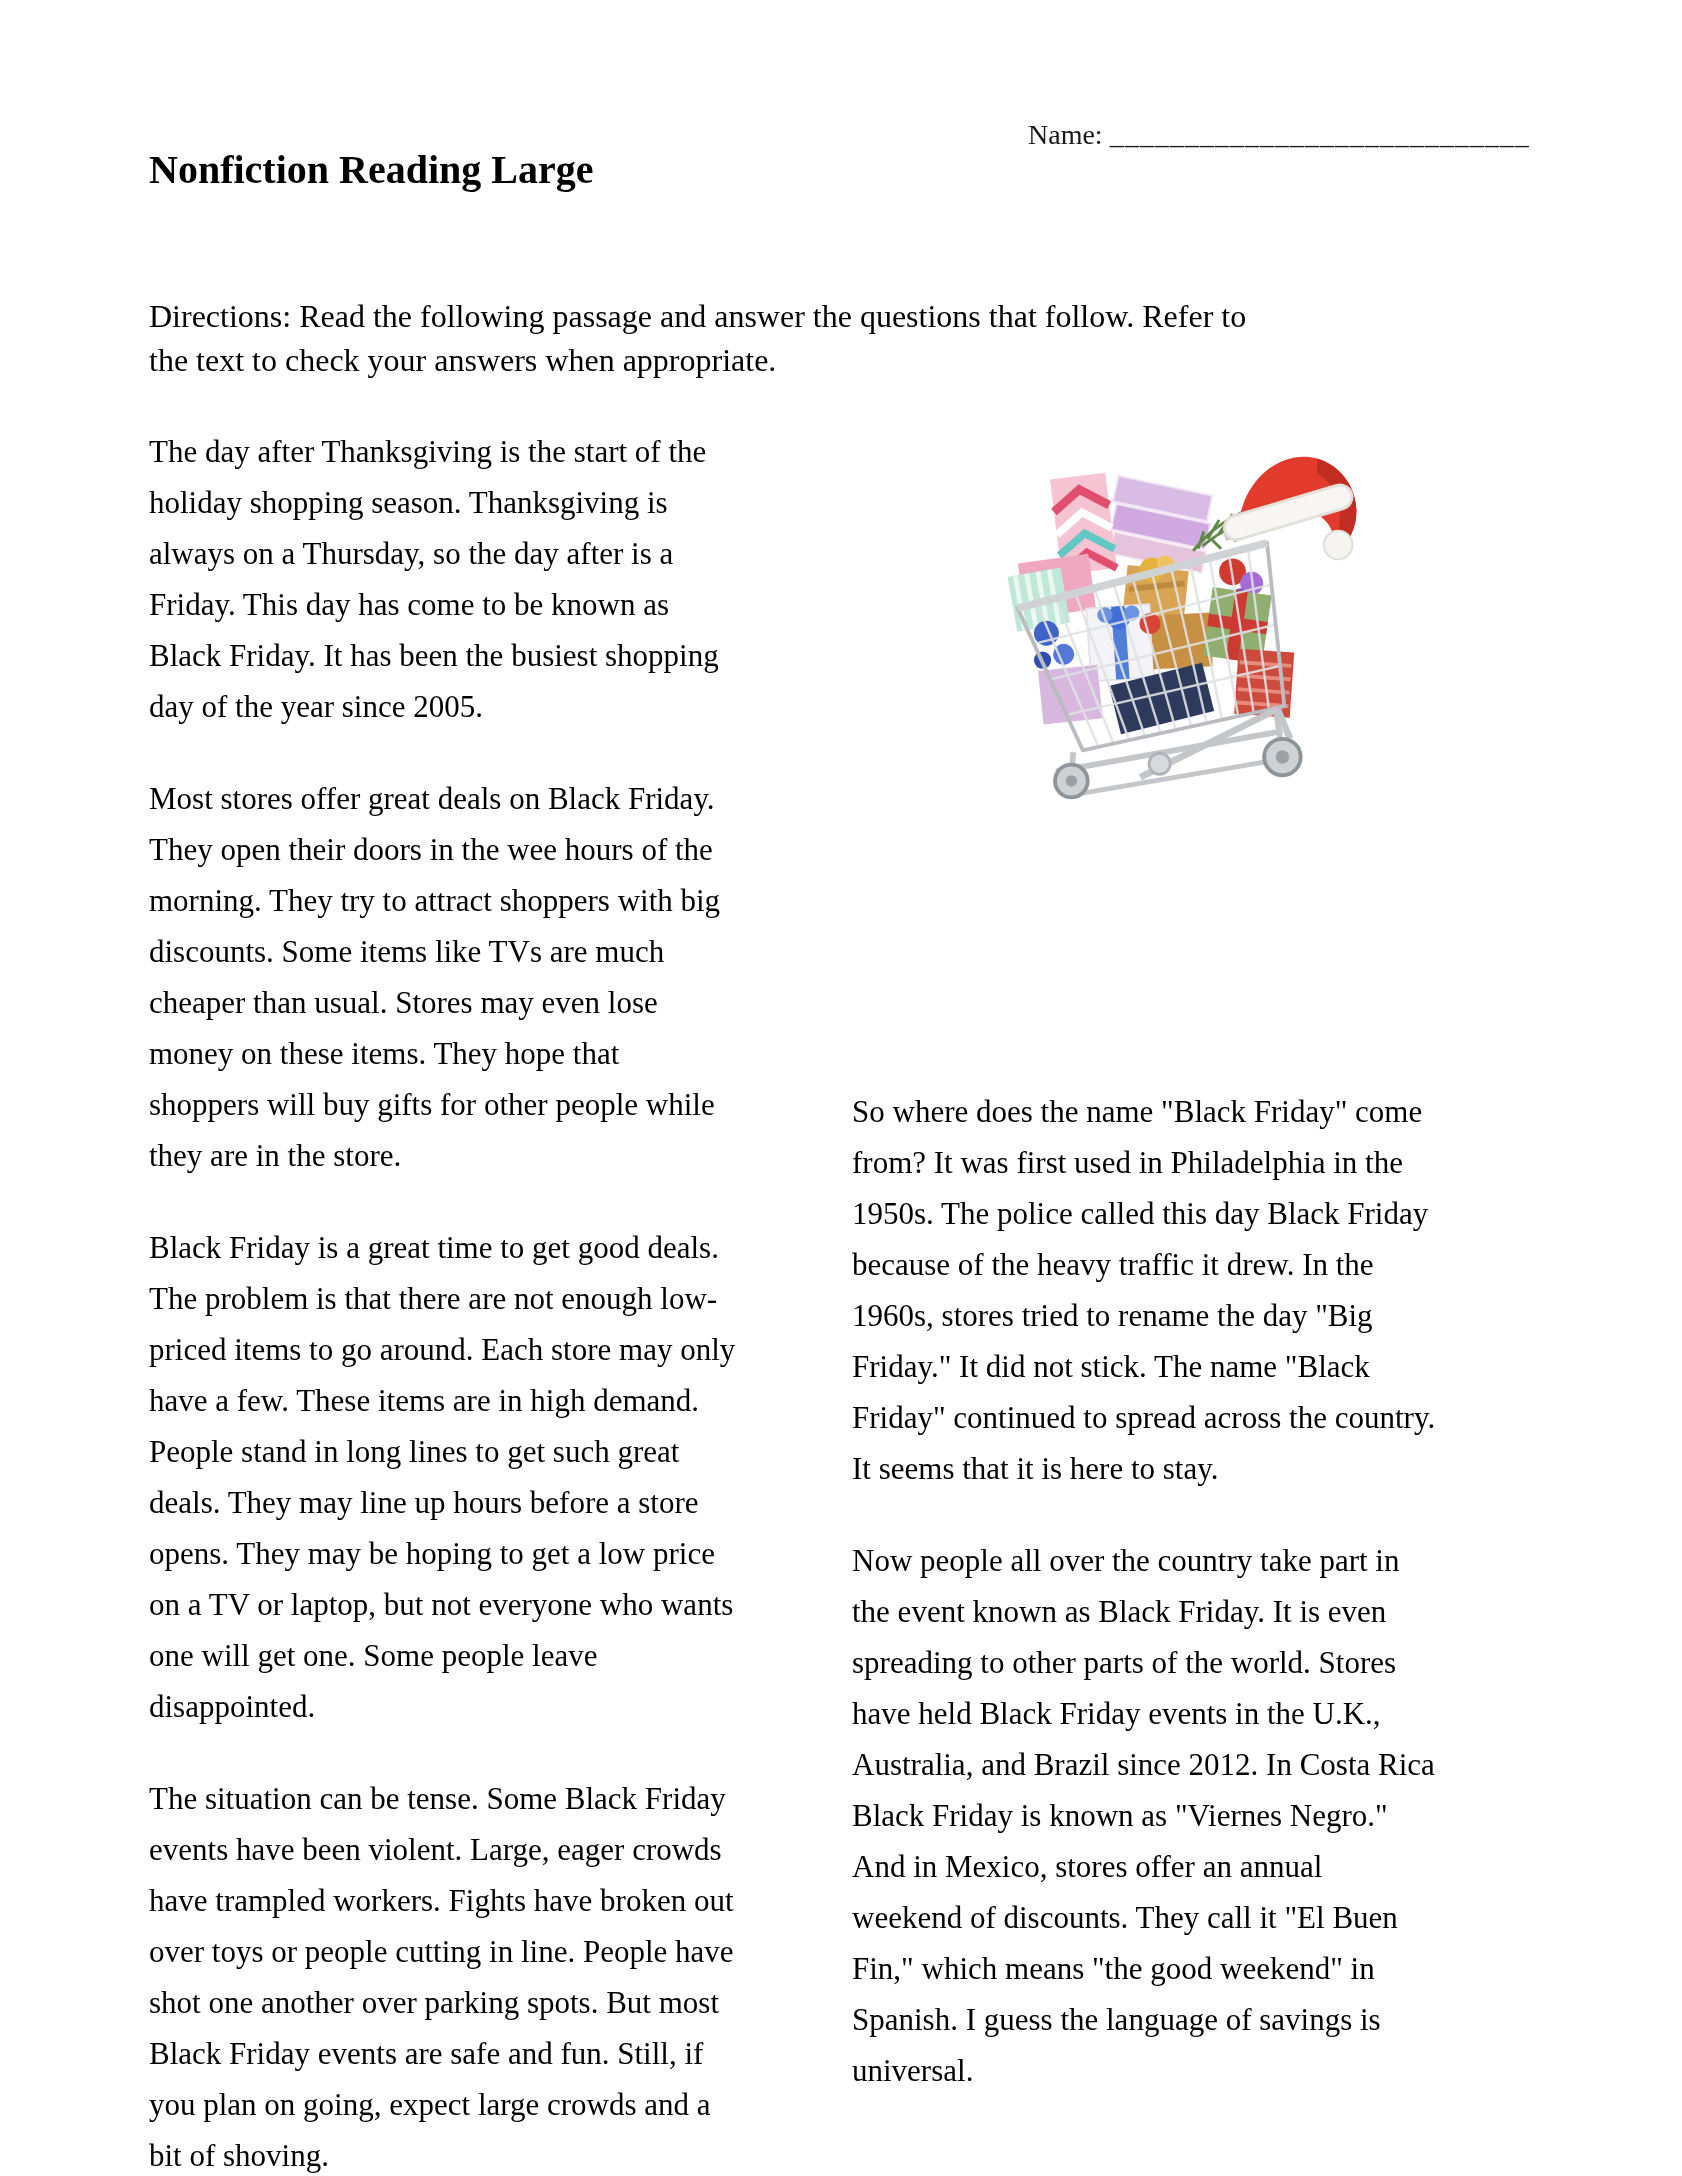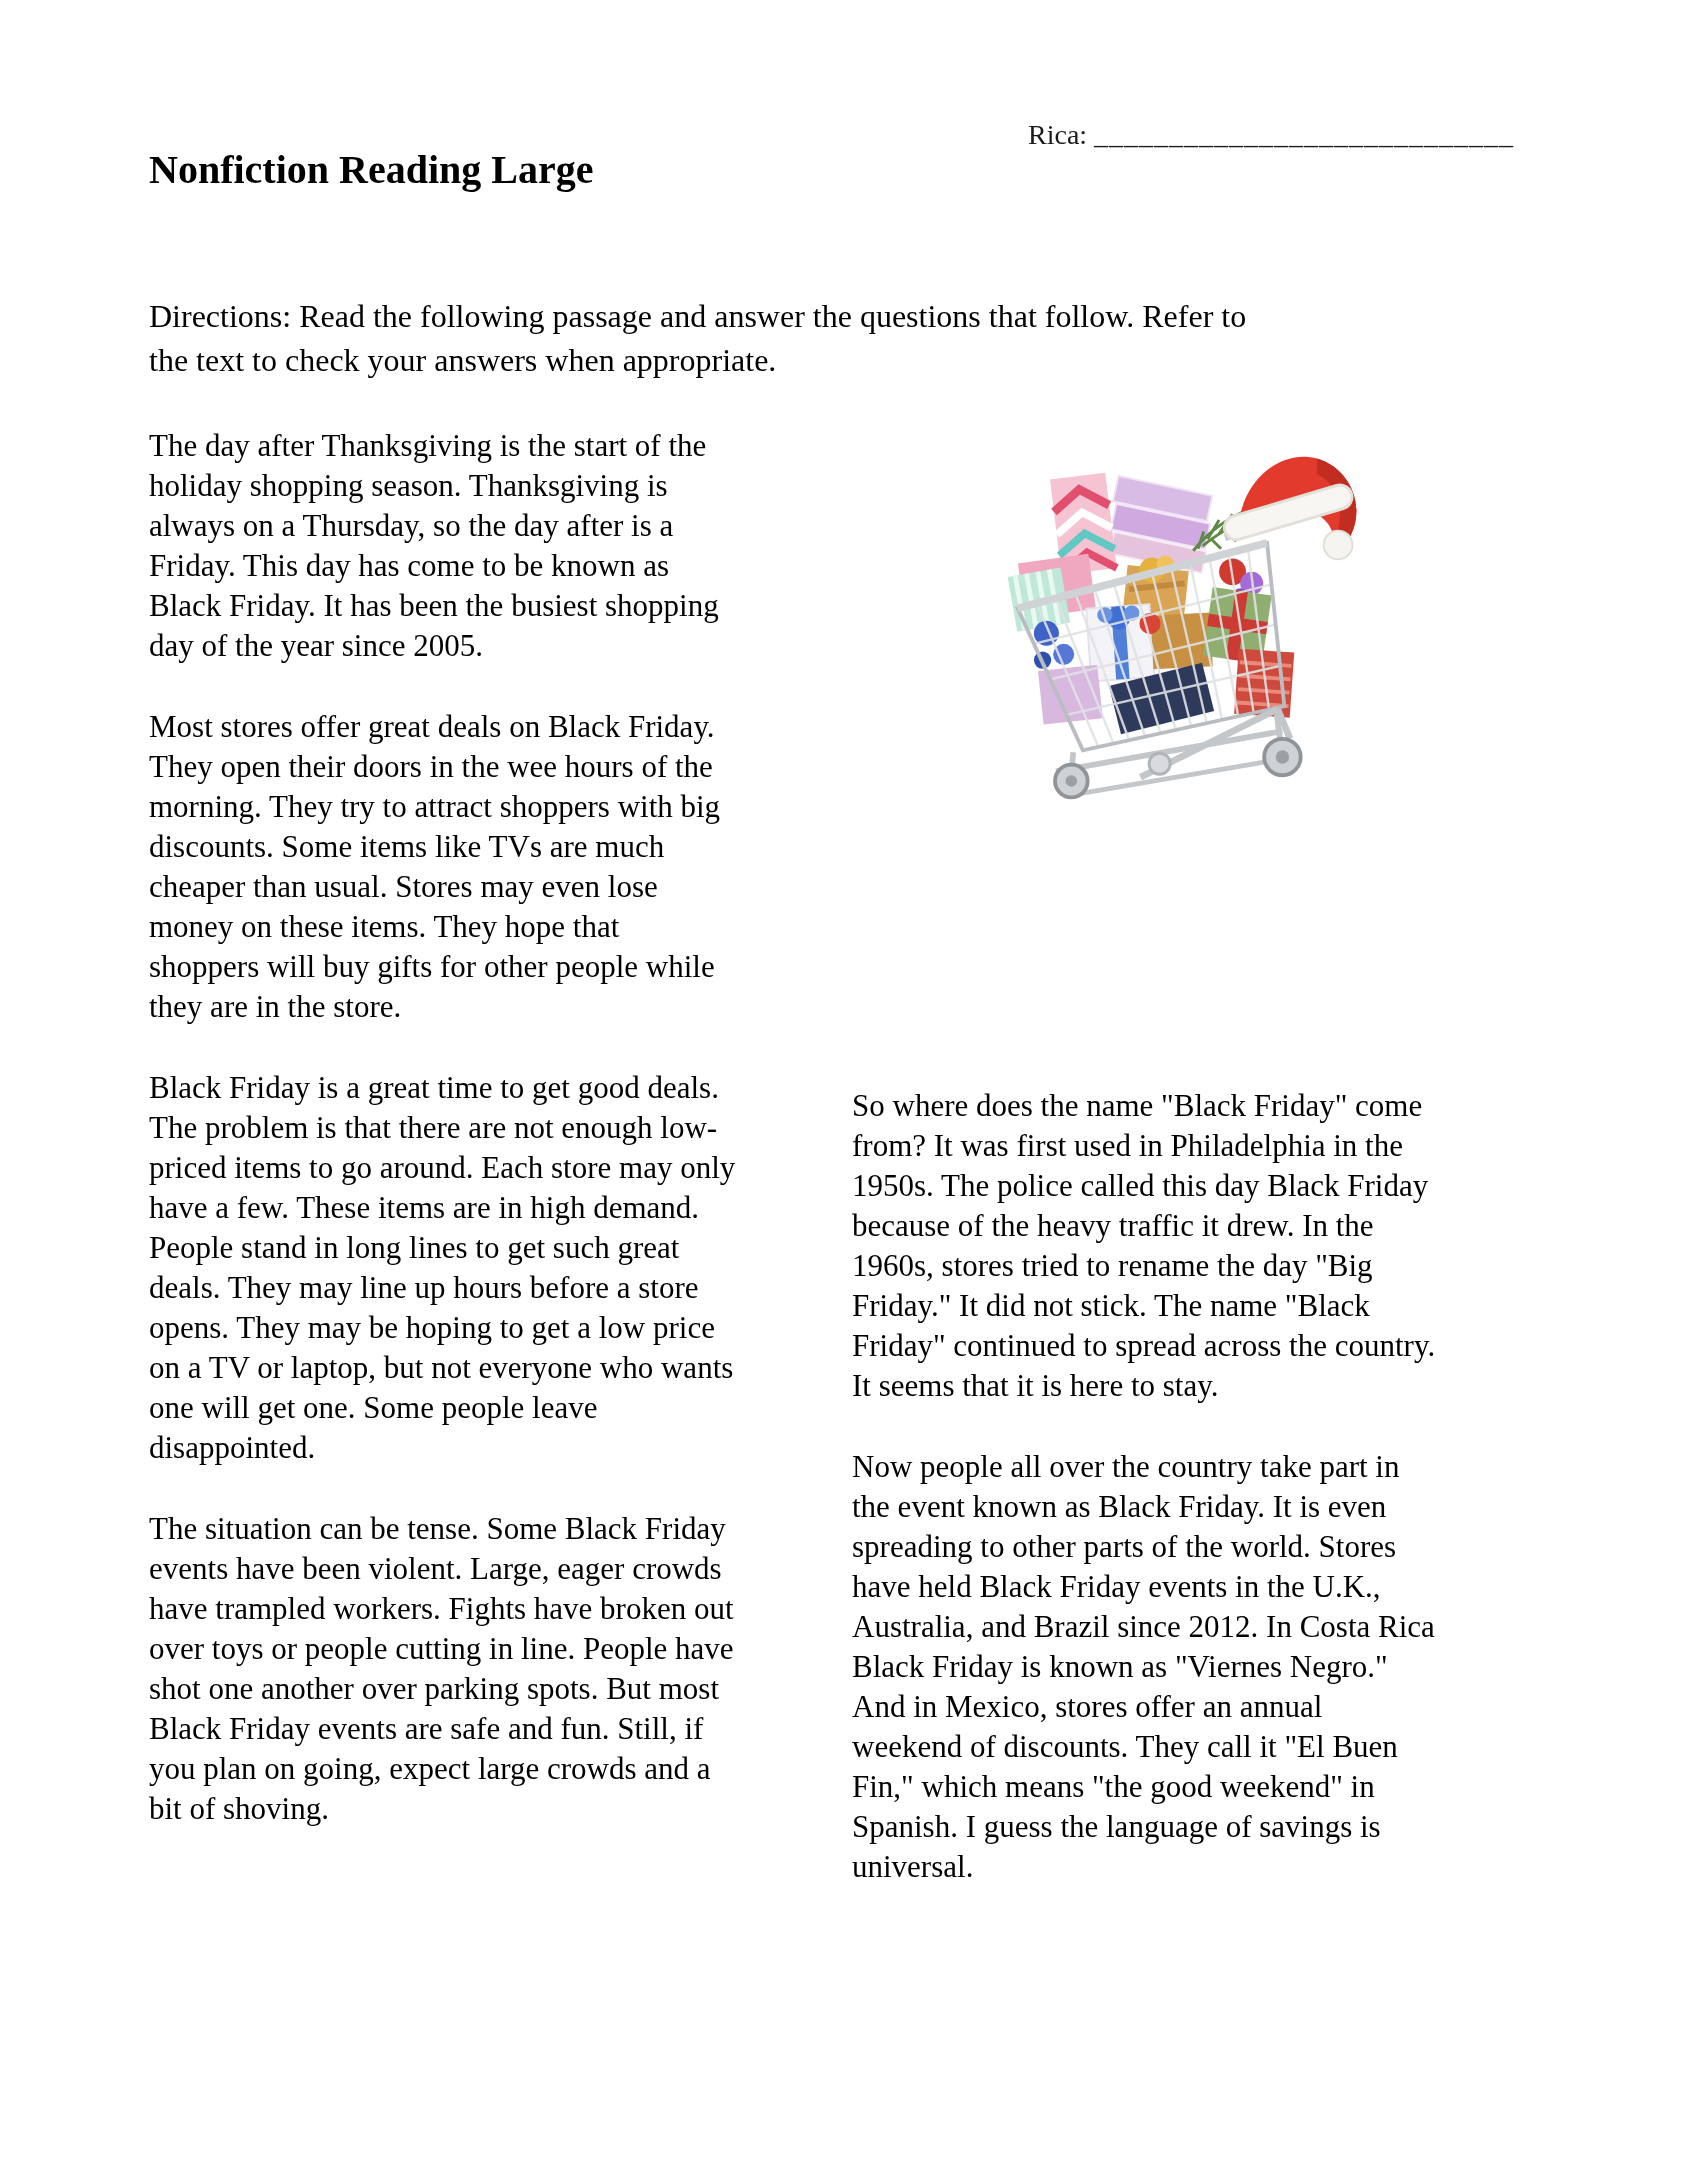--- a/index.html
+++ b/index.html
@@ -42,38 +42,38 @@
   .columns {
     position: absolute;
     top: 426px;
     left: 149px;
     display: flex;
   }
   .col-left  { width: 684px; margin-right: 19px; }
   .col-right { width: 696px; }
   .para {
     font-size: 31px;
-    line-height: 40px;
+    line-height: 51px;
     white-space: pre-line;
     margin: 0 0 41px 0;
   }
   .cart-figure {
     width: 384px;
     height: 379px;
     margin: 0 0 281px 154px;
   }
   .cart-figure svg { display: block; width: 100%; height: 100%; }
 </style>
 </head>
 <body>
 
 <div class="page">
 
   <div class="name-row">
-    <span>Rica:</span>
+    <span>Name:</span>
     <span class="blank">____________________________</span>
   </div>
 
   <div class="title-block">
     <div>Nonfiction Reading Large</div>
   </div>
 
   <div class="directions"><span class="dir-label">Directions:</span><span> Read the following passage and answer the questions that follow. Refer to
 the text to check your answers when appropriate.</span></div>
 

